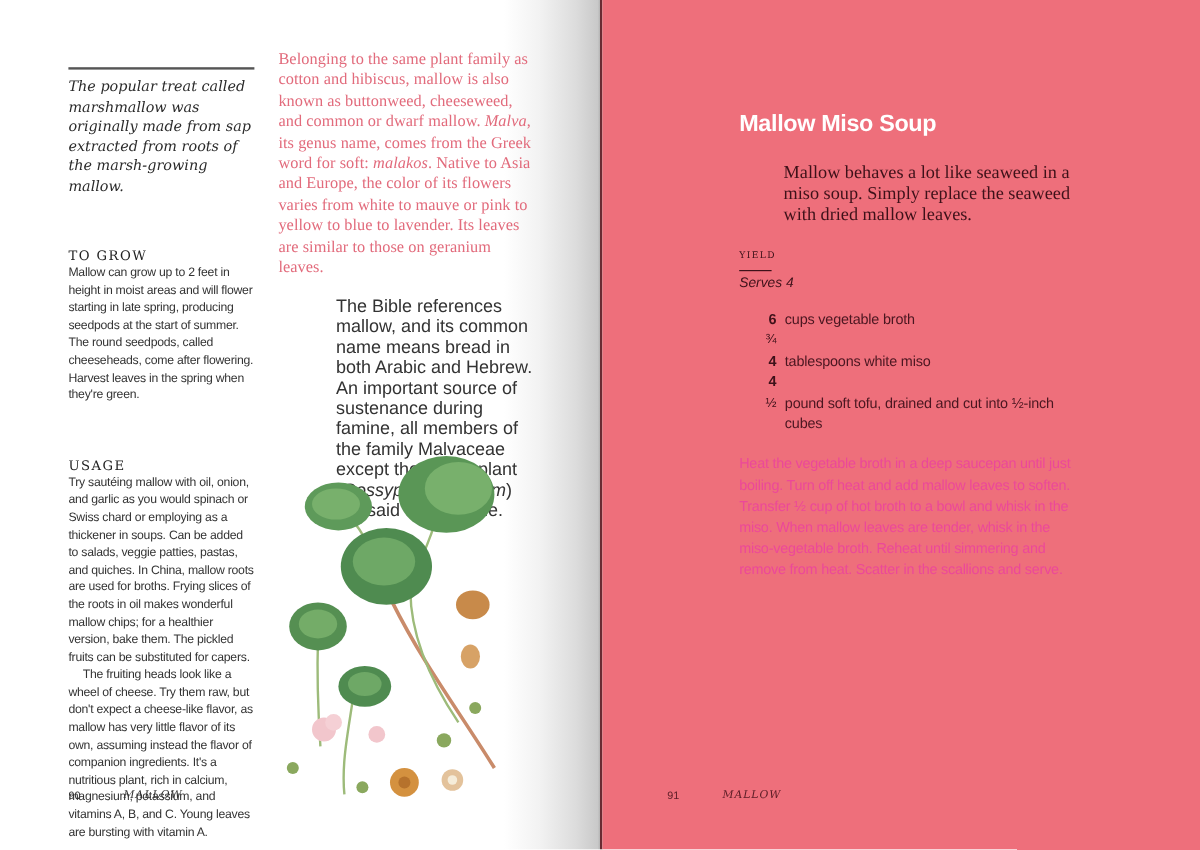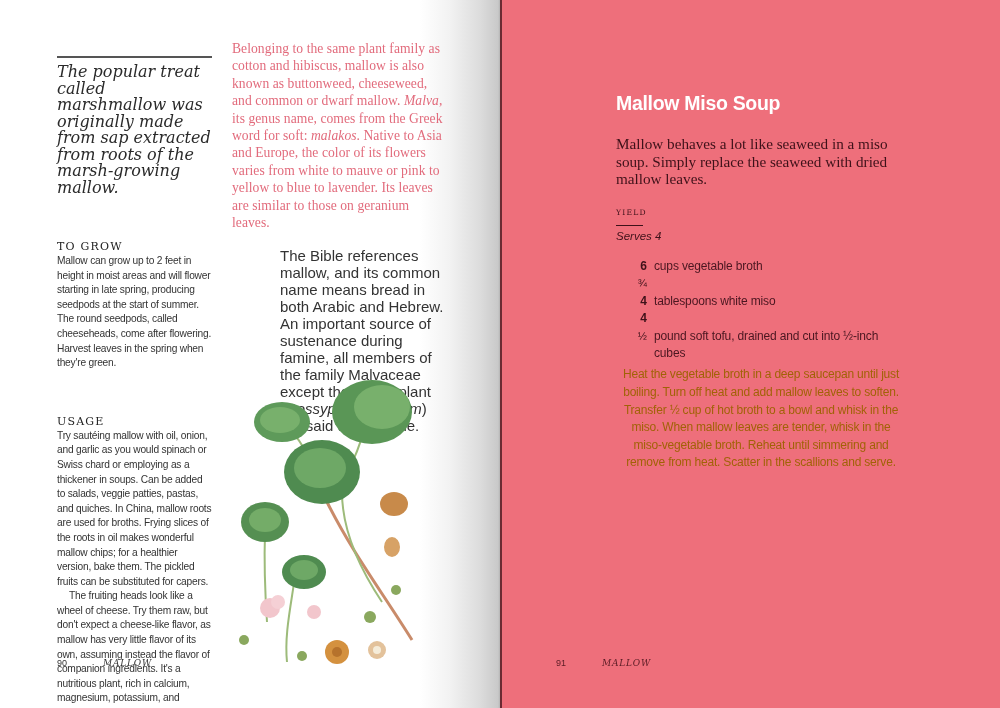--- a/index.html
+++ b/index.html
@@ -21,21 +21,21 @@
   .page-right {
     position: absolute; left: 502px; top: 0; width: 498px; height: 708px;
     background: #ee6f7b;
   }
 
   
   .sidebar { position: absolute; left: 57px; top: 56px; width: 155px; }
   .sidebar-rule { height: 2px; background: #555; width: 155px; margin-bottom: 6px; }
   .pull-quote {
     font-family: "DejaVu Serif", serif; font-style: italic;
-    font-size: 16px; line-height: 16.5px; color: #2a2a2a;
+    font-size: 12px; line-height: 16.5px; color: #2a2a2a;
   }
   .side-heading {
     font-family: "DejaVu Serif", serif; font-size: 11px; letter-spacing: 1.2px;
     color: #222; margin-top: 44px; margin-bottom: 1px;
   }
   .side-heading.usage { }
   .side-body {
     font-family: "Liberation Sans", sans-serif; font-size: 10.2px; line-height: 14.6px;
     color: #333; letter-spacing: -0.2px;
   }
@@ -62,37 +62,37 @@
   .folio-label.right { left: 602px; color: #5a1c25; }
 
   
   .recipe { position: absolute; left: 616px; top: 92px; width: 290px; color: #4a1620; }
   .recipe-title {
     font-family: Liberation Sans, sans-serif; font-size: 19.5px; font-weight: 600;
     color: #ffffff; letter-spacing: -0.3px;
   }
   .recipe-intro {
     font-family: "Liberation Serif", serif; font-size: 15.2px; line-height: 17.5px;
-    color: #3e1119; margin-top: 20px;
+    color: #3e1119; margin-top: 20px; margin-left: 37px;
   }
   .yield-label {
     font-family: "DejaVu Serif", serif; font-size: 7.6px; letter-spacing: 1.2px;
     margin-top: 20px; color: #3e1119;
   }
   .yield-rule { width: 27px; height: 1.5px; background: #3e1119; margin-top: 8px; }
   .yield-value {
     font-family: Liberation Sans, sans-serif; font-style: italic; font-size: 11.5px; margin-top: 4px; color: #3e1119;
   }
   .ingredients { list-style: none; margin-top: 16px; }
   .ingredients li { display: flex; font-size: 12px; line-height: 17.4px; color: #4a1620; }
   .ingredients .qty { width: 38px; text-align: right; padding-right: 7px; font-weight: bold; flex-shrink: 0; color: #3e1119; }
   .ingredients .qty.frac { font-weight: normal; font-size: 11px; }
   .ingredients .item { flex: 1; letter-spacing: -0.15px; }
   .method {
-    font-size: 12px; line-height: 17.6px; color: #a16207; margin-top: 4px; letter-spacing: -0.2px; text-align: center;
+    font-size: 12px; line-height: 17.6px; color: #ec4899; margin-top: 16px; letter-spacing: -0.2px;
   }
 </style>
 </head>
 <body>
 
 <div class="spread">
 
   <div class="page-left">
 
     <div class="sidebar">

